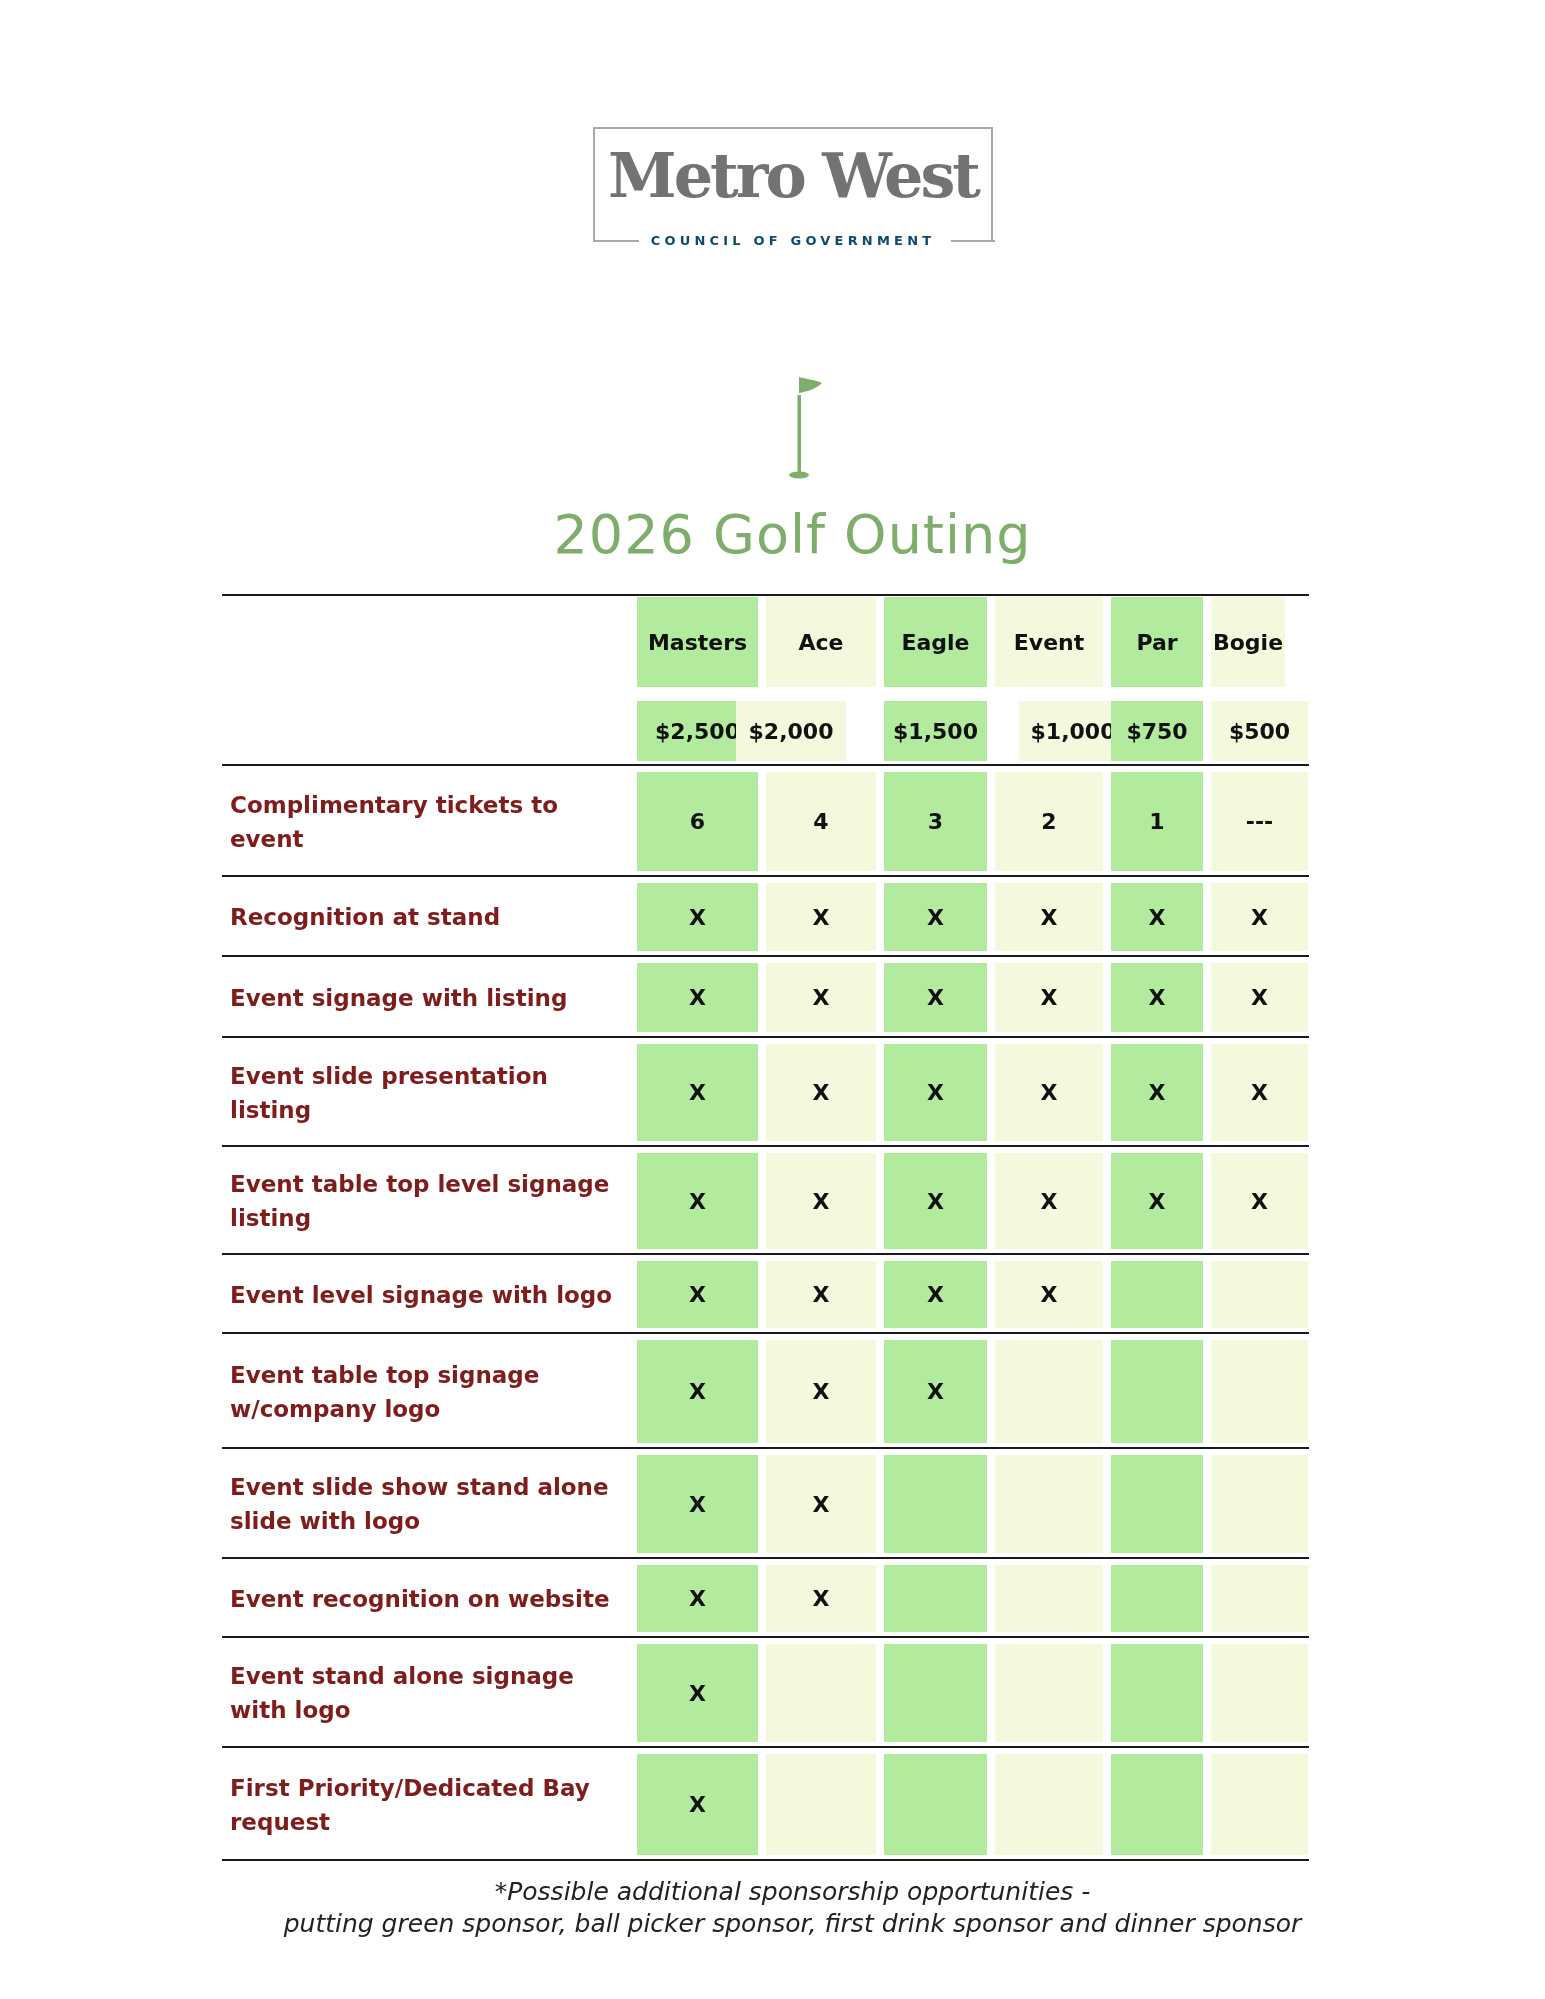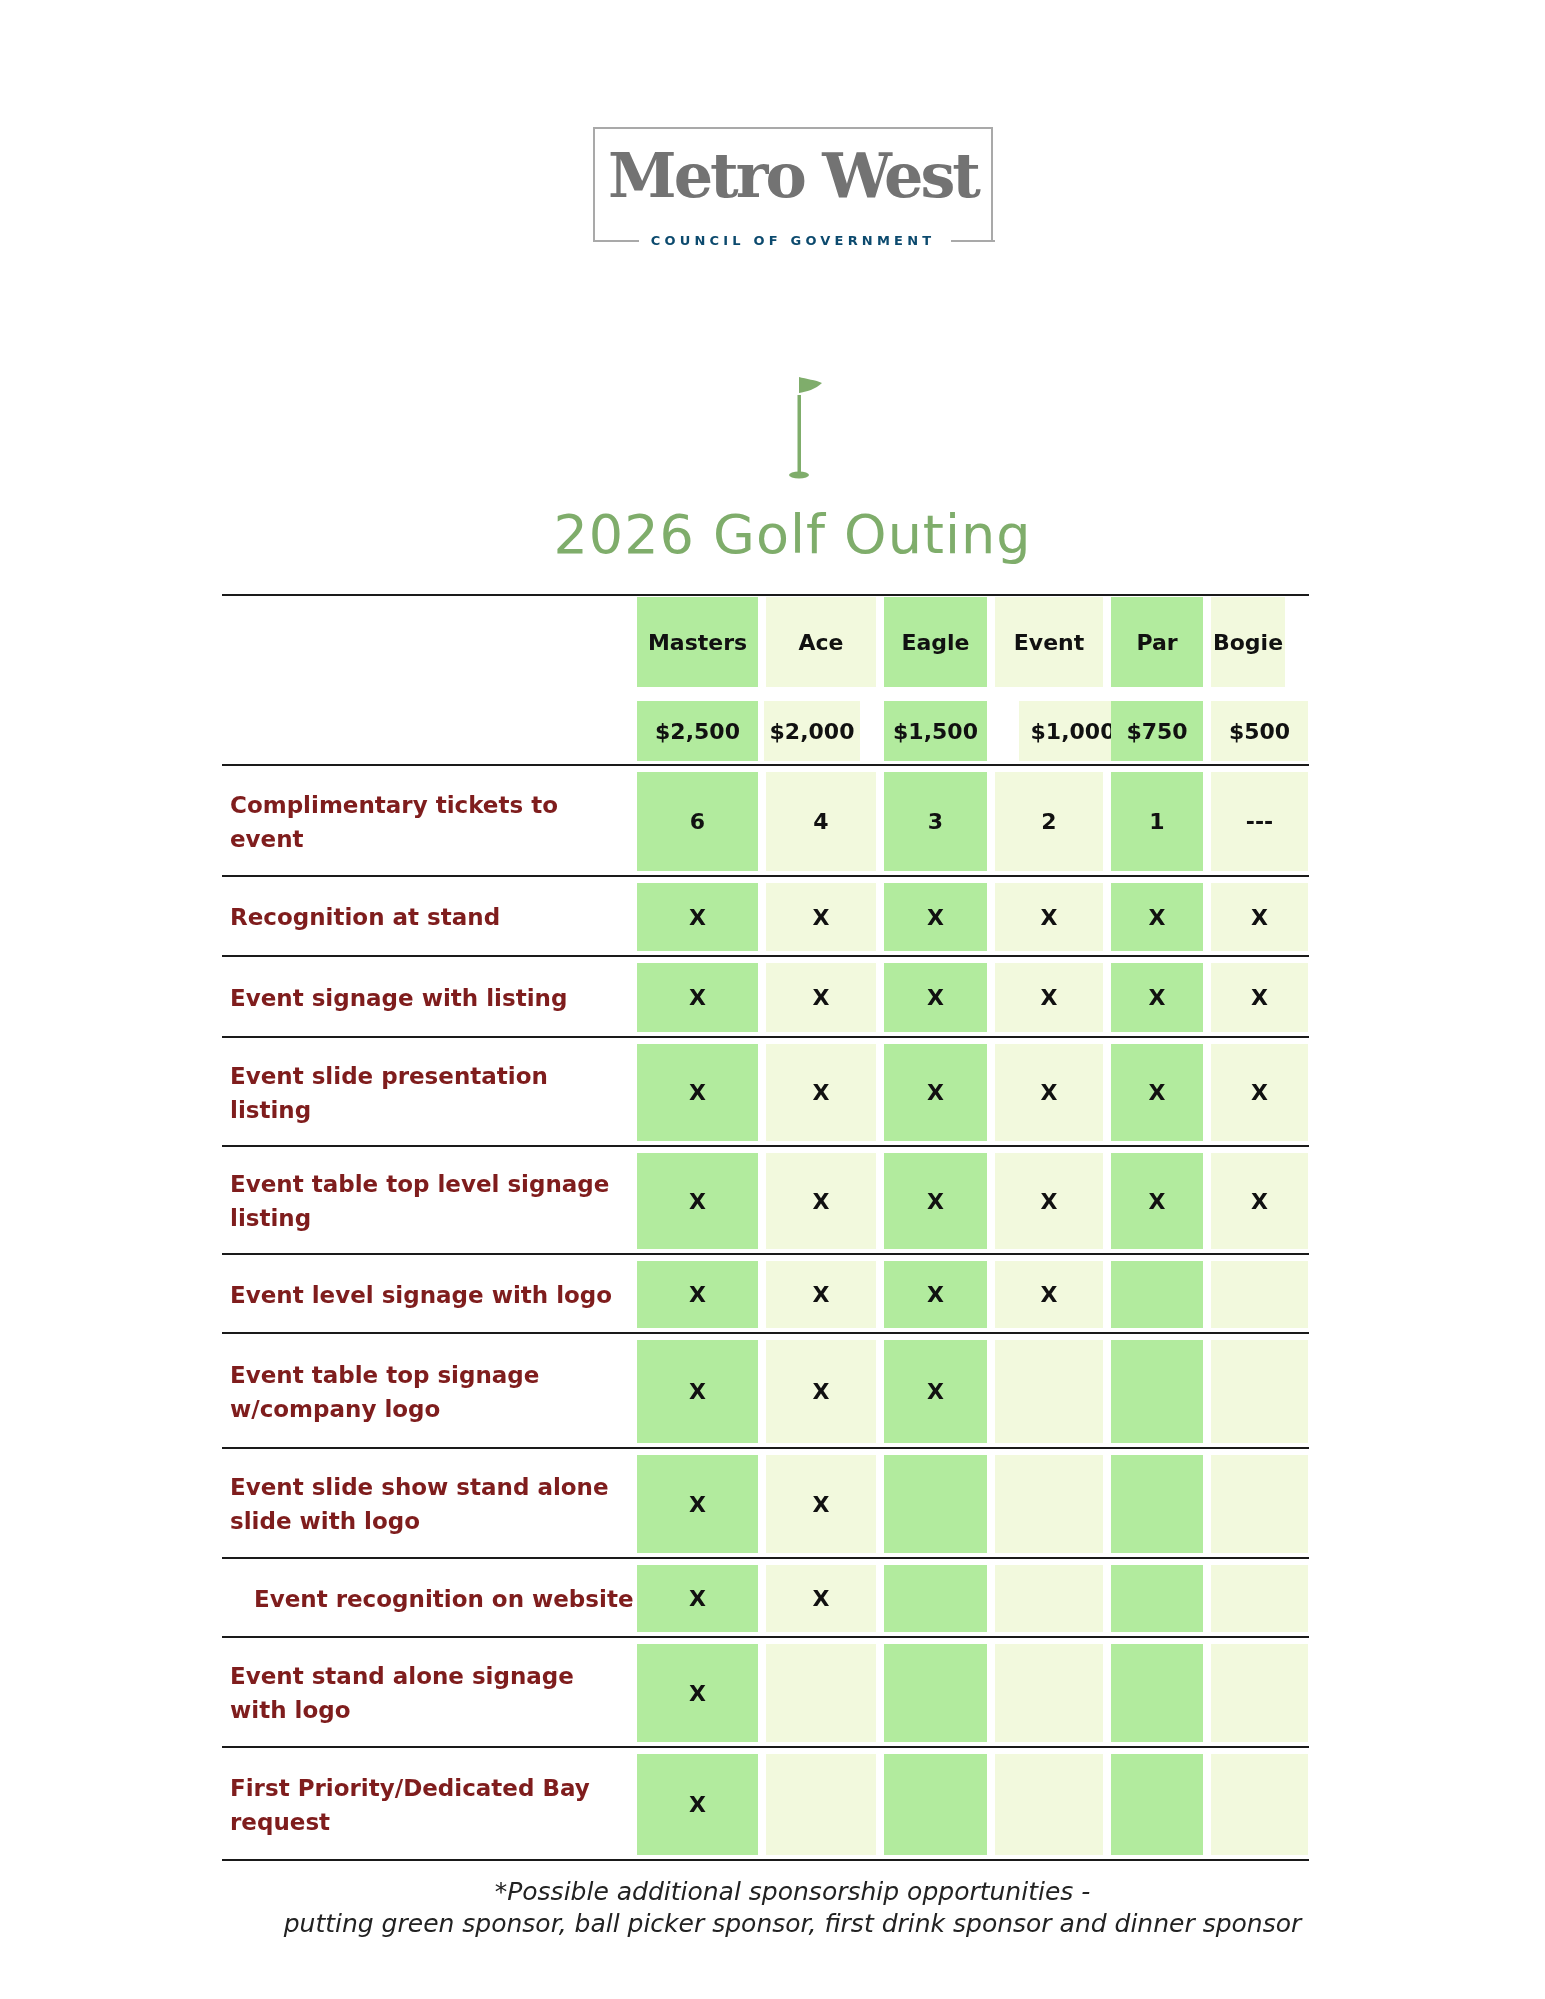--- a/index.html
+++ b/index.html
@@ -35,21 +35,21 @@
   <ellipse cx="13" cy="100" rx="10" ry="3.5" fill="#7fad6b"></ellipse>
 </svg>
 
 <div class="title">2026 Golf Outing</div>
 
 <div id="table">
     <div class="rule" style="left: 222px; width: 1087px; top: 594px;"></div>
     <div class="cell dark" style="left: 637px; top: 597px; width: 121px; height: 90px;">Masters</div>
     <div class="cell dark" style="left: 637px; top: 701px; width: 121px; height: 60px;">$2,500</div>
     <div class="cell light" style="left: 766px; top: 597px; width: 110px; height: 90px;">Ace</div>
-    <div class="cell light" style="left: 764px; top: 701px; width: 96px; height: 60px;">$2,000</div>
+    <div class="cell light" style="left: 736px; top: 701px; width: 110px; height: 60px;">$2,000</div>
     <div class="cell dark" style="left: 884px; top: 597px; width: 103px; height: 90px;">Eagle</div>
     <div class="cell dark" style="left: 884px; top: 701px; width: 103px; height: 60px;">$1,500</div>
     <div class="cell light" style="left: 995px; top: 597px; width: 108px; height: 90px;">Event</div>
     <div class="cell light" style="left: 995px; top: 701px; width: 108px; height: 60px; margin-left: 24px;">$1,000</div>
     <div class="cell dark" style="left: 1111px; top: 597px; width: 92px; height: 90px;">Par</div>
     <div class="cell dark" style="left: 1111px; top: 701px; width: 92px; height: 60px;">$750</div>
     <div class="cell light" style="left: 1211px; top: 597px; width: 74px; height: 90px;">Bogie</div>
     <div class="cell light" style="left: 1211px; top: 701px; width: 97px; height: 60px;">$500</div>
     <div class="rule" style="left: 222px; width: 1087px; top: 764px;"></div>
     <div class="rule" style="left: 222px; width: 1087px; top: 875px;"></div>
@@ -112,21 +112,21 @@
     <div class="cell light" style="left: 995px; top: 1340px; width: 108px; height: 103px;"></div>
     <div class="cell dark" style="left: 1111px; top: 1340px; width: 92px; height: 103px;"></div>
     <div class="cell light" style="left: 1211px; top: 1340px; width: 97px; height: 103px;"></div>
     <div class="label" style="left: 230px; top: 1455px; width: 400px; height: 98px;">Event slide show stand alone slide with logo</div>
     <div class="cell dark" style="left: 637px; top: 1455px; width: 121px; height: 98px;">X</div>
     <div class="cell light" style="left: 766px; top: 1455px; width: 110px; height: 98px;">X</div>
     <div class="cell dark" style="left: 884px; top: 1455px; width: 103px; height: 98px;"></div>
     <div class="cell light" style="left: 995px; top: 1455px; width: 108px; height: 98px;"></div>
     <div class="cell dark" style="left: 1111px; top: 1455px; width: 92px; height: 98px;"></div>
     <div class="cell light" style="left: 1211px; top: 1455px; width: 97px; height: 98px;"></div>
-    <div class="label" style="left: 230px; top: 1565px; width: 400px; height: 67px; margin-left: 24px;">Event recognition on website</div>
+    <div class="label" style="left: 230px; top: 1565px; width: 400px; height: 67px;">Event recognition on website</div>
     <div class="cell dark" style="left: 637px; top: 1565px; width: 121px; height: 67px;">X</div>
     <div class="cell light" style="left: 766px; top: 1565px; width: 110px; height: 67px;">X</div>
     <div class="cell dark" style="left: 884px; top: 1565px; width: 103px; height: 67px;"></div>
     <div class="cell light" style="left: 995px; top: 1565px; width: 108px; height: 67px;"></div>
     <div class="cell dark" style="left: 1111px; top: 1565px; width: 92px; height: 67px;"></div>
     <div class="cell light" style="left: 1211px; top: 1565px; width: 97px; height: 67px;"></div>
     <div class="label" style="left: 230px; top: 1644px; width: 400px; height: 98px;">Event stand alone signage with logo</div>
     <div class="cell dark" style="left: 637px; top: 1644px; width: 121px; height: 98px;">X</div>
     <div class="cell light" style="left: 766px; top: 1644px; width: 110px; height: 98px;"></div>
     <div class="cell dark" style="left: 884px; top: 1644px; width: 103px; height: 98px;"></div>

